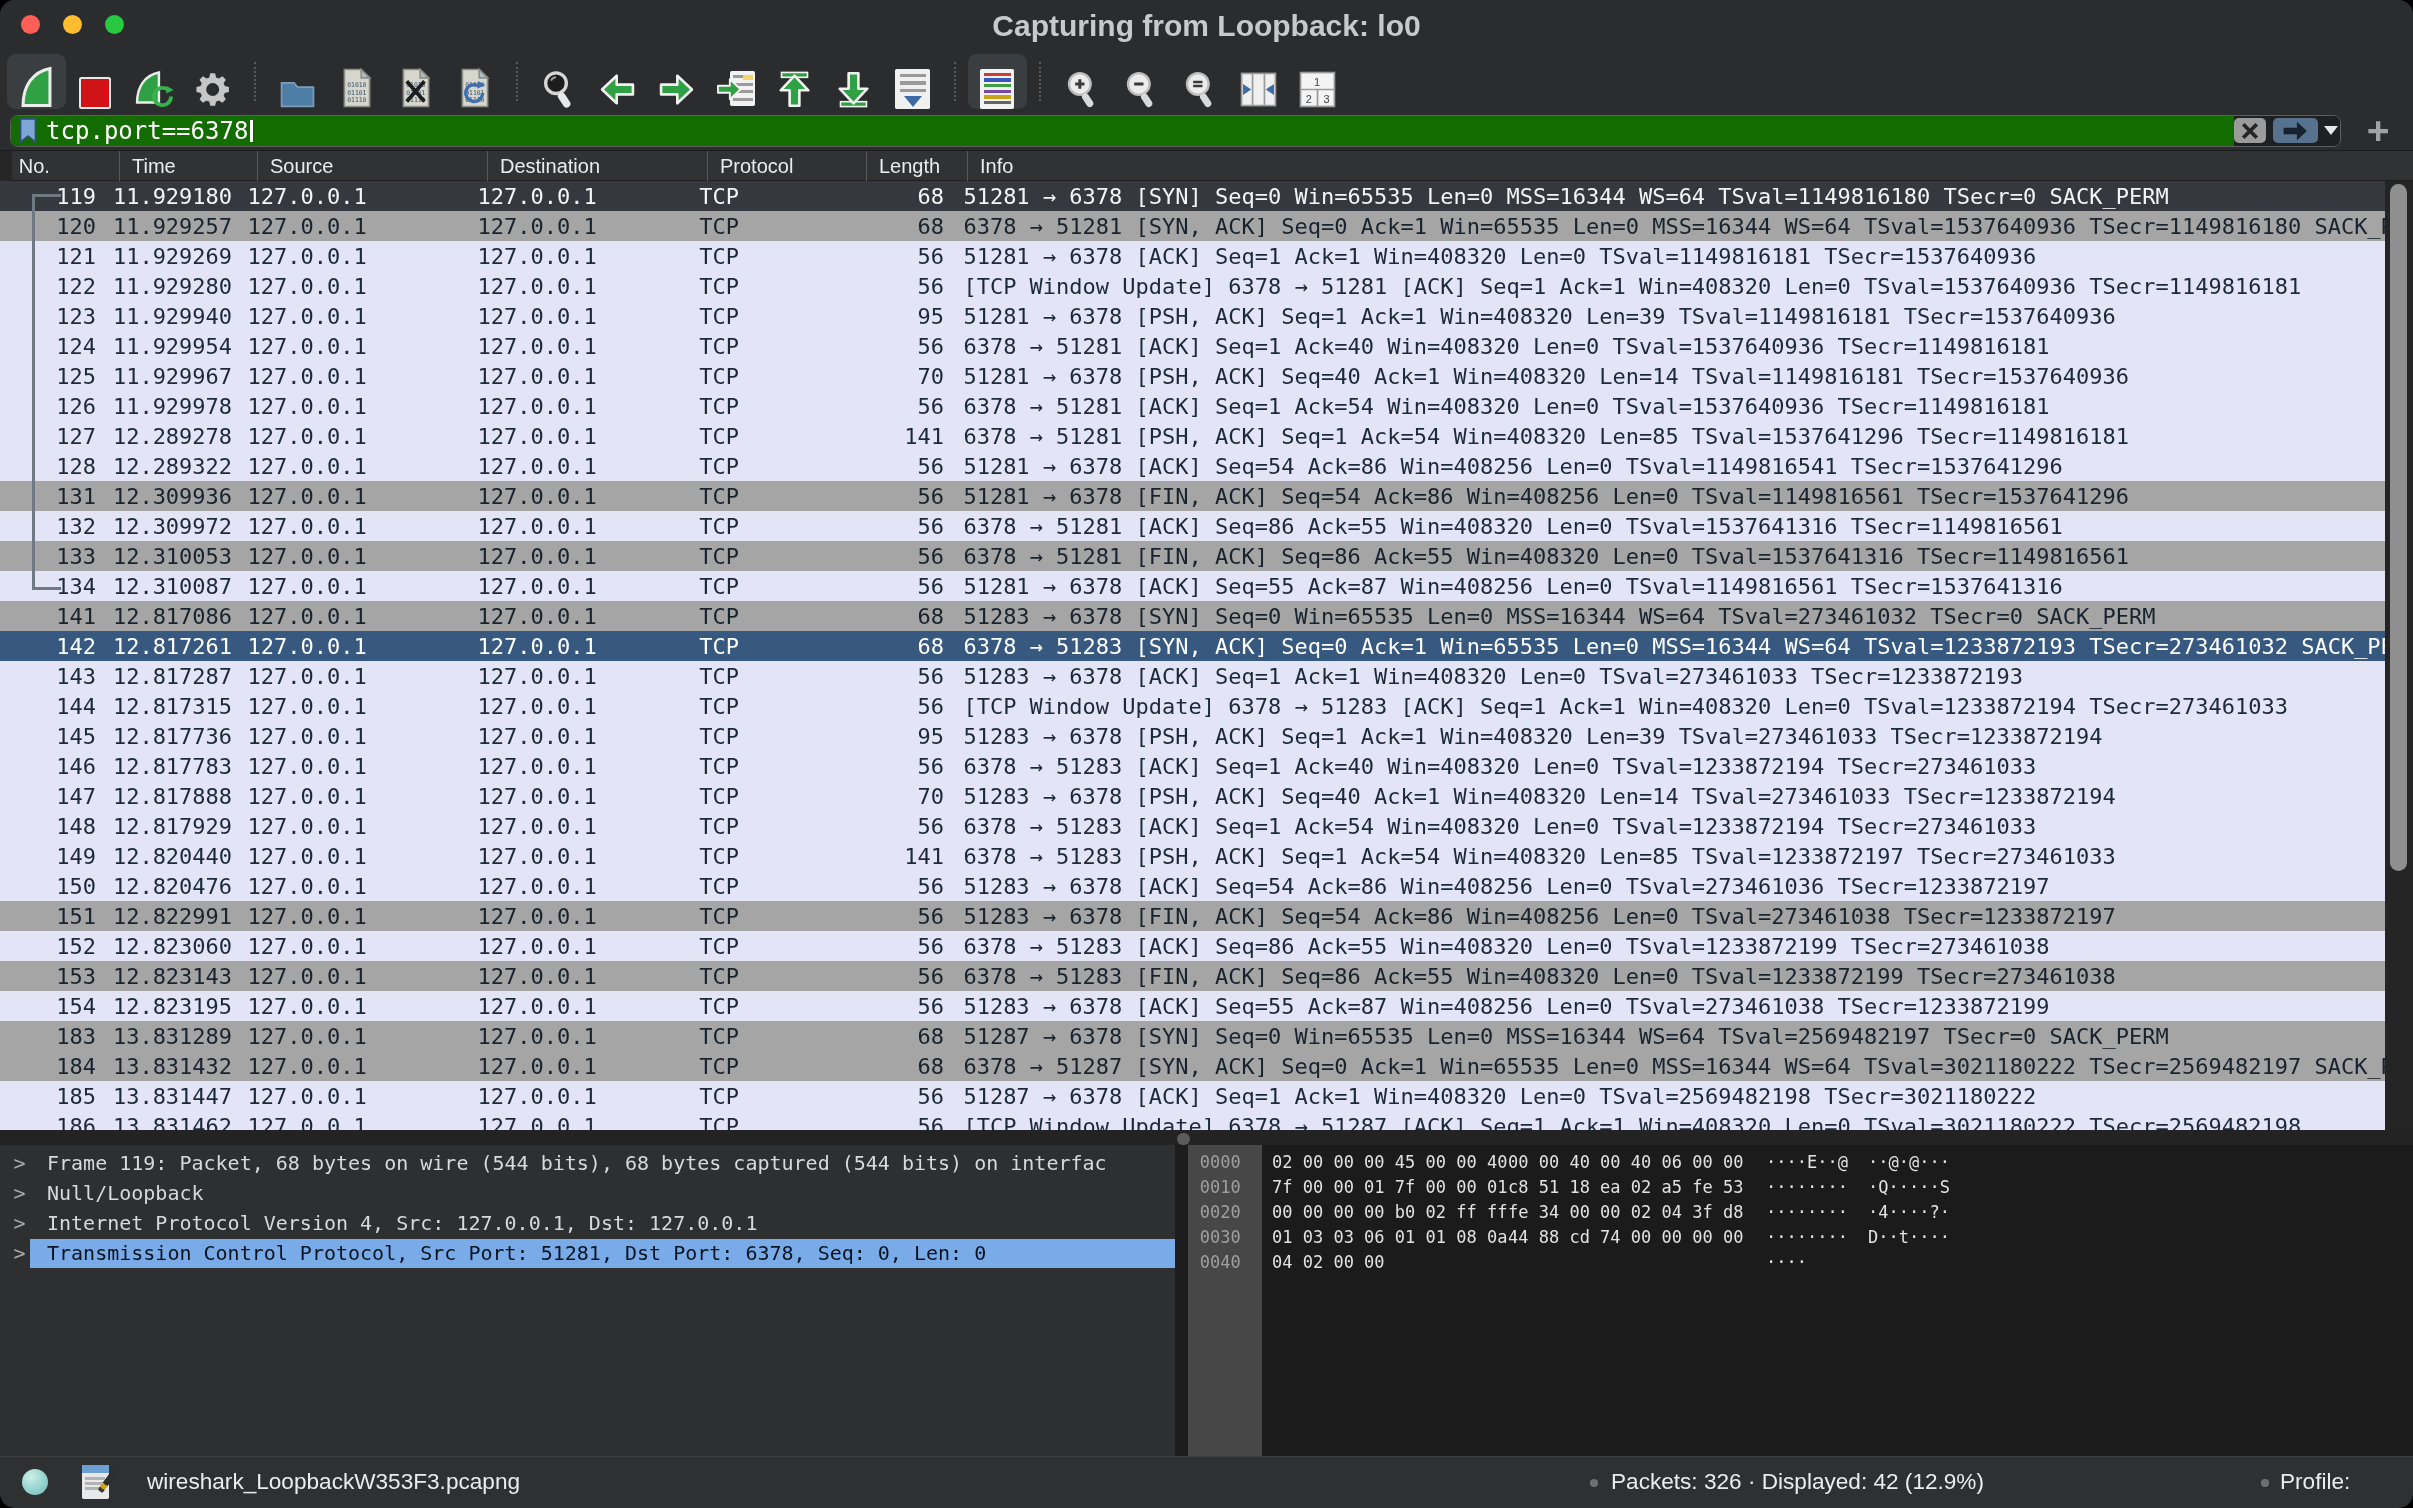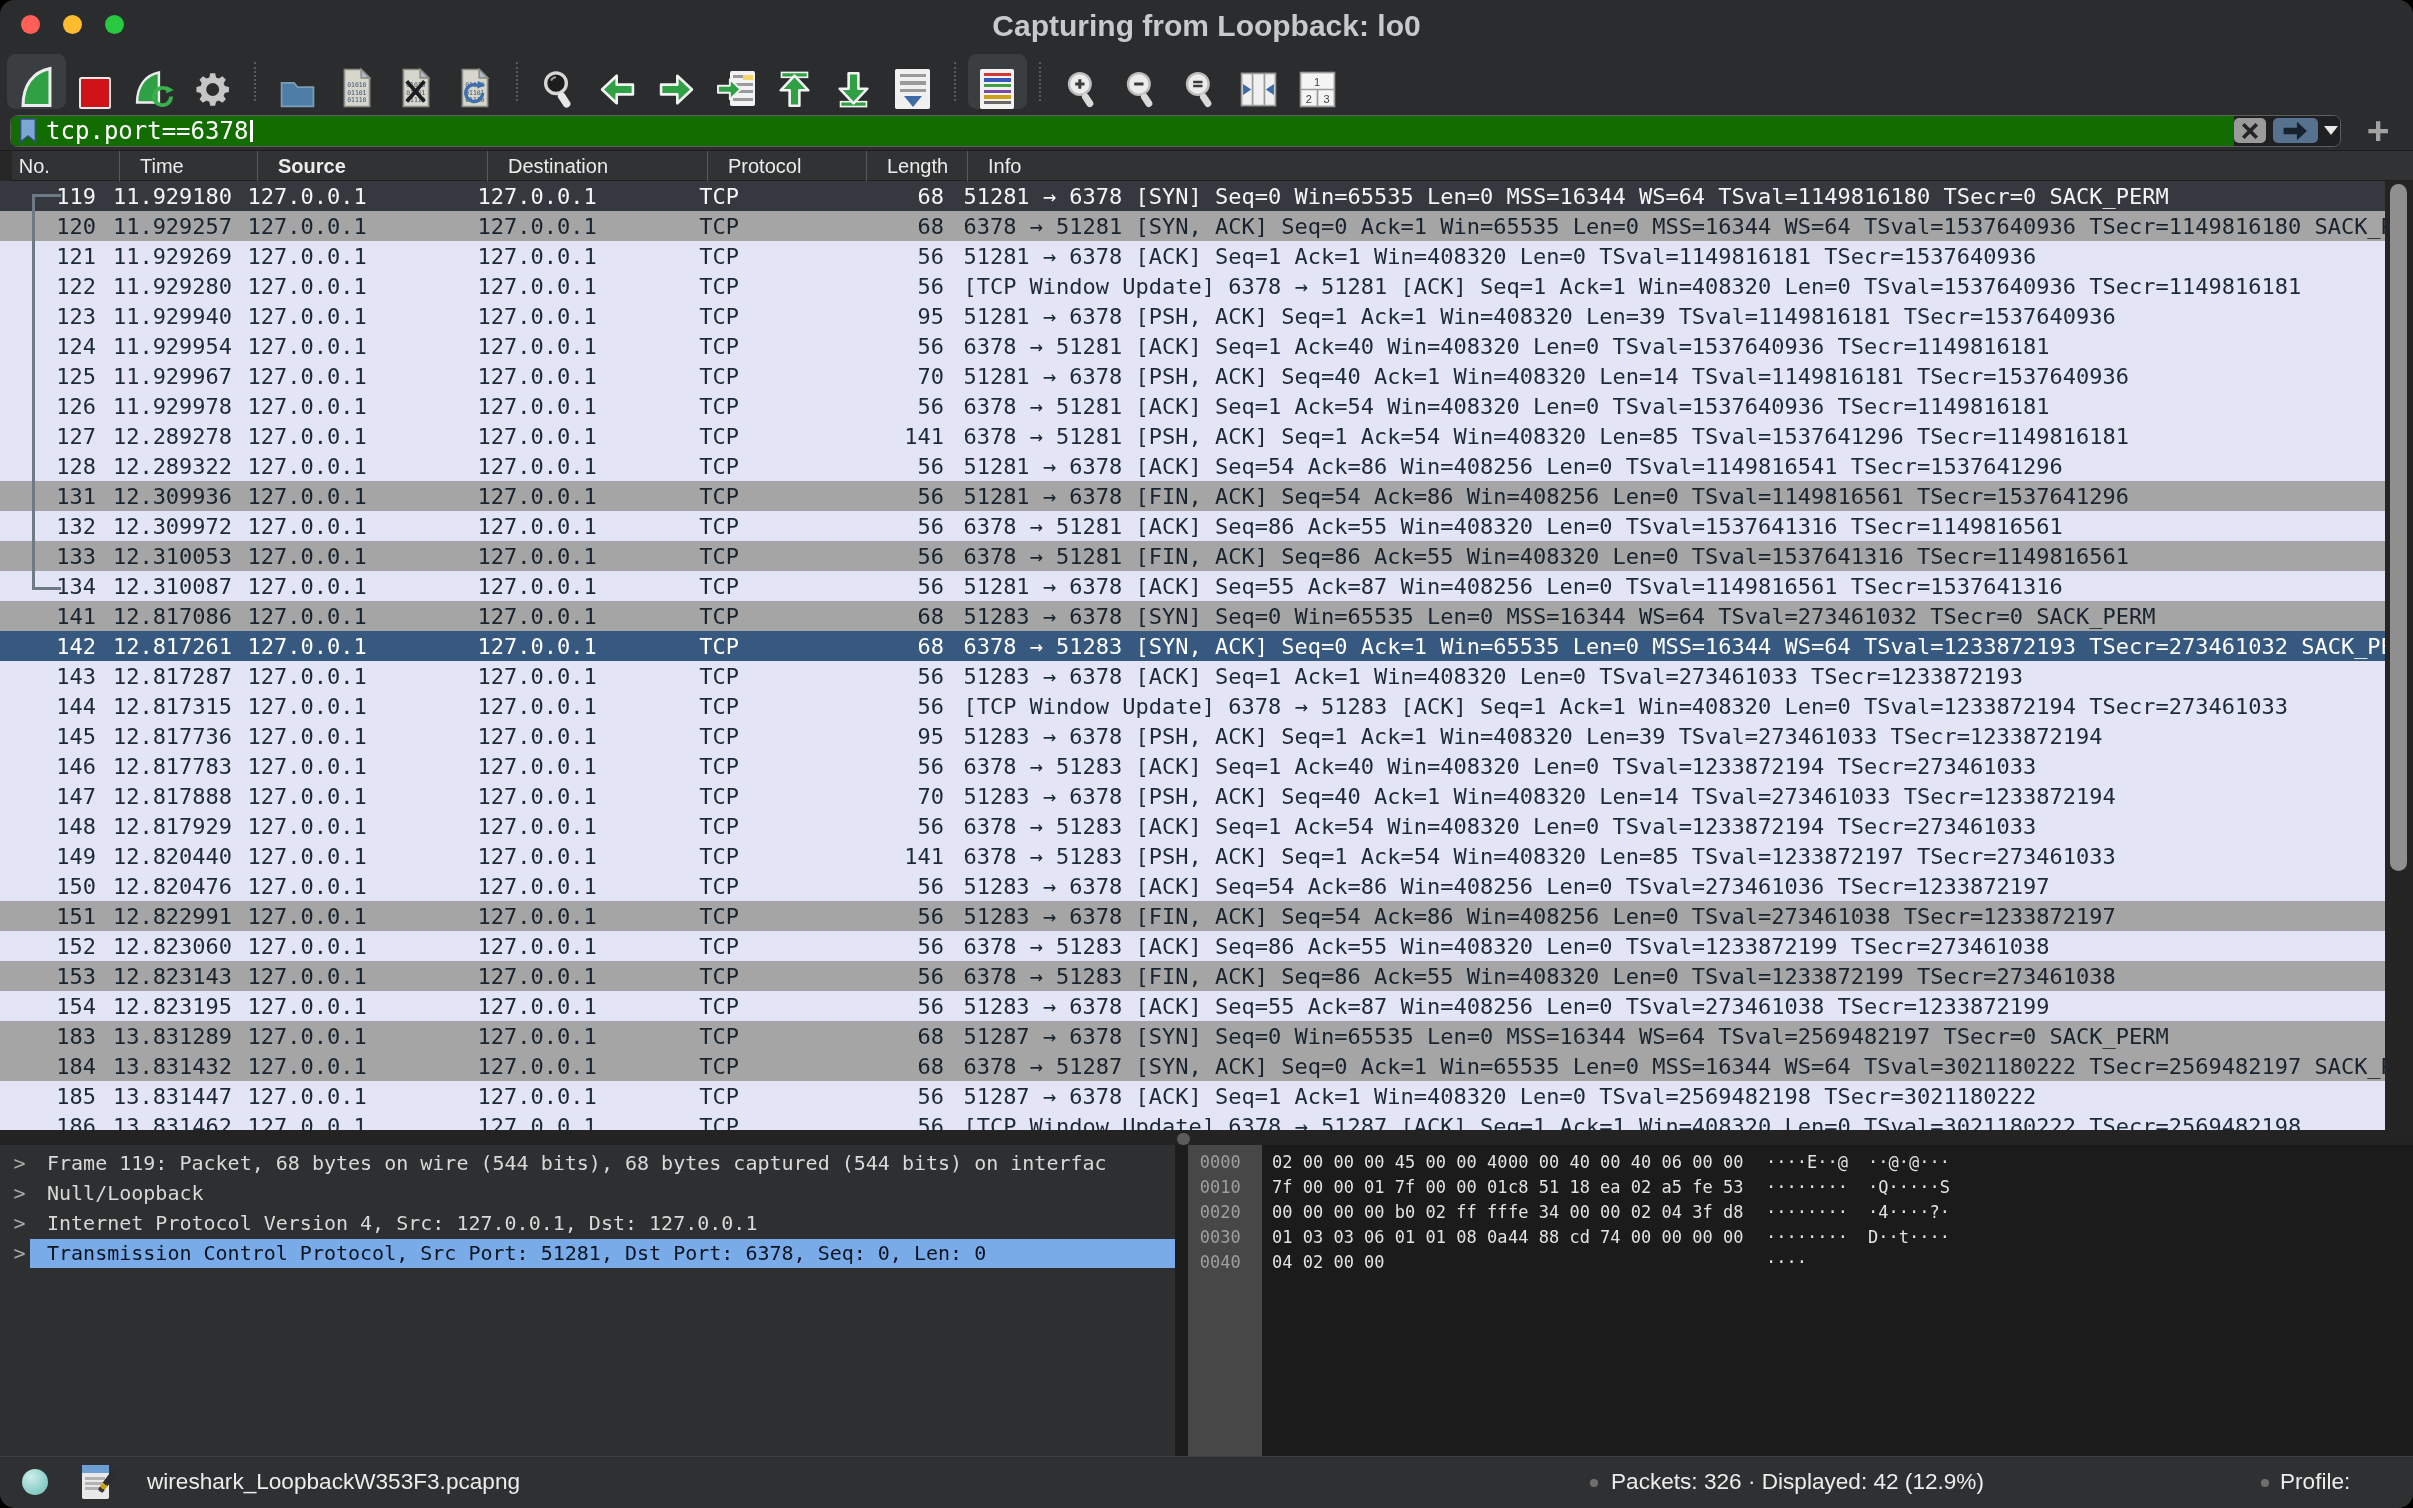--- a/index.html
+++ b/index.html
@@ -31,21 +31,21 @@
   #filter-text{margin-left:8.4px;color:#fff;font-family:"DejaVu Sans Mono",monospace;font-size:24px;white-space:pre;}
   #filter-caret-bar{width:2.5px;height:22px;background:#fff;margin-left:1.7px;}
   #filter-controls{flex:1;display:flex;align-items:center;justify-content:flex-end;gap:6.7px;padding-right:8.4px;background:#1f2021;}
   #clear-btn{width:32px;height:25px;background:#9b9b9b;border-radius:5px;display:flex;align-items:center;justify-content:center;}
   #apply-btn{width:45px;height:25px;background:#57728f;border-radius:5px;display:flex;align-items:center;justify-content:center;}
   #apply-caret{width:0;height:0;border:7.5px solid transparent;border-top:9.2px solid #e8e8e8;margin-top:7.5px;}
   #add-filter-btn{position:absolute;right:23.5px;top:0px;height:39px;line-height:37px;color:#a2a2a2;font-size:39px;font-weight:bold;}
   
   #header-row{position:absolute;left:0;top:151px;width:100%;height:30px;background:#303233;display:flex;
     color:#ececec;font-size:20px;border-bottom:0.8px solid #1e1e1e;box-sizing:border-box;margin-left:12px;}
-  .hcell{height:30px;line-height:30px;padding-left:20px;box-sizing:border-box;border-left:1.7px solid #585858;
+  .hcell{height:30px;line-height:30px;padding-left:12px;box-sizing:border-box;border-left:1.7px solid #585858;
     overflow:hidden;white-space:nowrap;flex:0 0 auto;}
   .hcell:first-child{border-left:none;padding-left:6.7px;}
   .hcell.last{flex:1 1 auto;}
   #packet-list{position:absolute;left:0;top:181px;width:100%;height:949px;background:var(--row-default-bg);overflow:hidden;}
   #rows{position:absolute;left:0;top:0;width:2385px;}
   .plrow{display:flex;height:30px;font-family:"DejaVu Sans Mono",monospace;font-size:22px;font-weight:500;
     white-space:pre;align-items:center;}
   .r-lav{background:var(--row-default-bg);color:#1b2a36;}
   .r-gray{background:var(--row-gray-bg);color:#18232e;}
   .r-dark{background:var(--row-dark-bg);color:#f4f5f6;}
@@ -331,21 +331,21 @@
           </div>
         <div id="apply-caret"></div>
       </div>
     </div>
     <div id="add-filter-btn">+</div>
   </div>
 
   <div id="header-row">
       <div class="hcell" style="width: 107px;">No.</div>
       <div class="hcell" style="width: 138px;">Time</div>
-      <div class="hcell" style="width: 230px; font-weight: bold;">Source</div>
+      <div class="hcell" style="width: 230px;">Source</div>
       <div class="hcell" style="width: 220px;">Destination</div>
       <div class="hcell" style="width: 159px;">Protocol</div>
       <div class="hcell" style="width: 101px;">Length</div>
       <div class="hcell last">Info</div>
     </div>
 
   <div id="packet-list">
     <div id="rows">
         <div class="plrow r-dark"><span class="pc pc0">119</span><span class="pc pc1">11.929180</span><span class="pc pc2">127.0.0.1</span><span class="pc pc3">127.0.0.1</span><span class="pc pc4">TCP</span><span class="pc pc5">68</span><span class="pc pc6">51281 → 6378 [SYN] Seq=0 Win=65535 Len=0 MSS=16344 WS=64 TSval=1149816180 TSecr=0 SACK_PERM</span></div>
         <div class="plrow r-gray"><span class="pc pc0">120</span><span class="pc pc1">11.929257</span><span class="pc pc2">127.0.0.1</span><span class="pc pc3">127.0.0.1</span><span class="pc pc4">TCP</span><span class="pc pc5">68</span><span class="pc pc6">6378 → 51281 [SYN, ACK] Seq=0 Ack=1 Win=65535 Len=0 MSS=16344 WS=64 TSval=1537640936 TSecr=1149816180 SACK_PERM</span></div>

